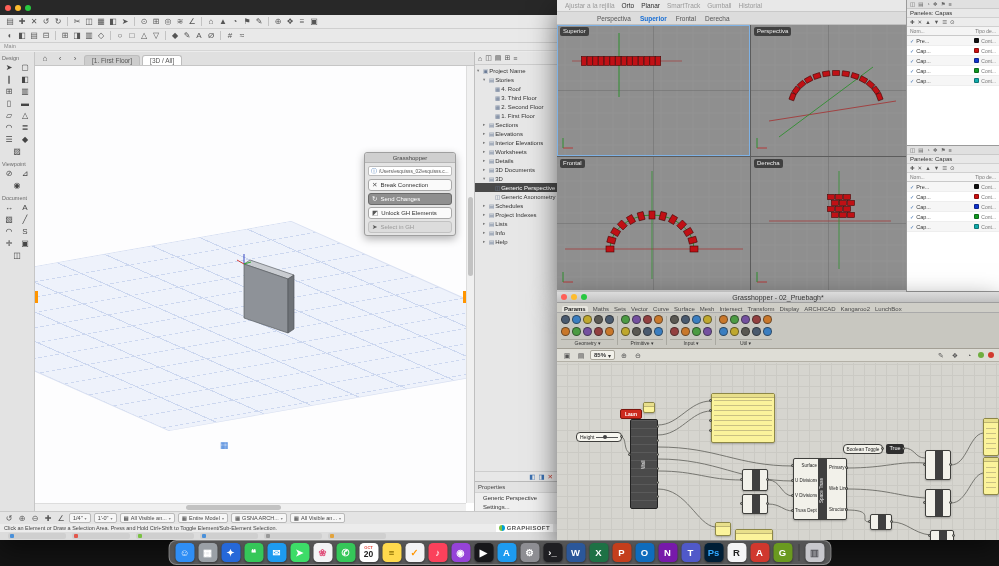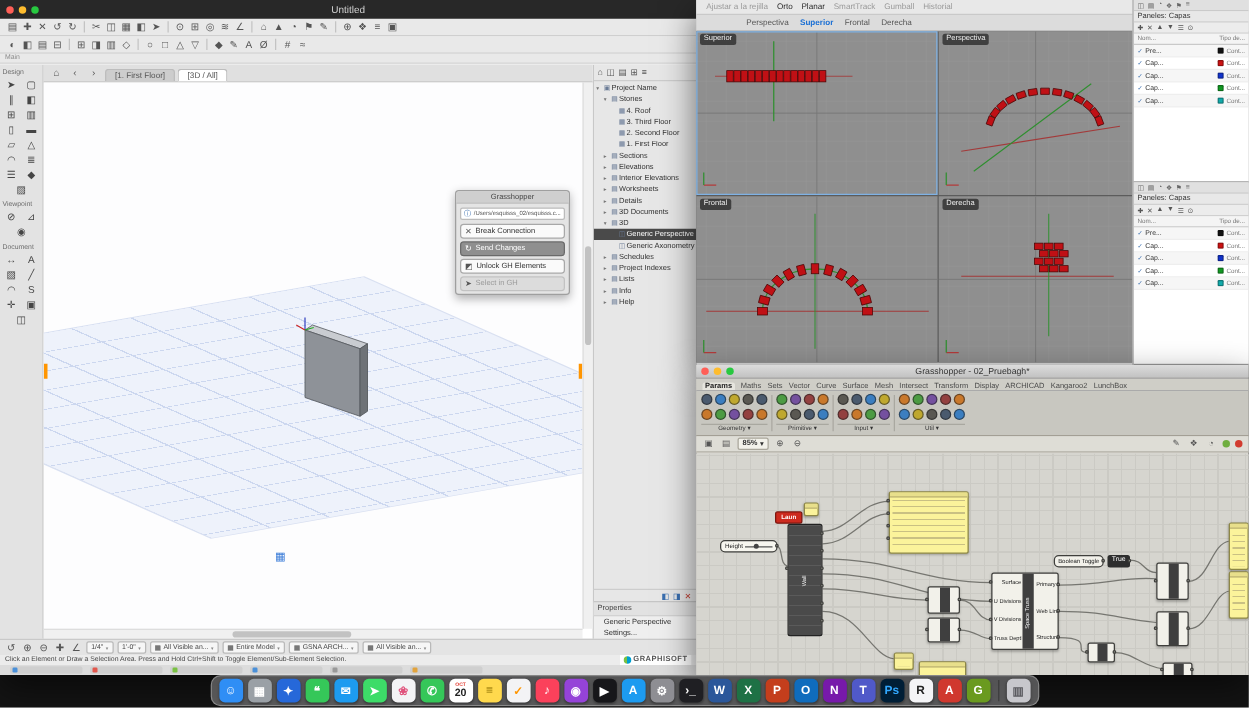--- a/index.html
+++ b/index.html
@@ -156,21 +156,20 @@
 
 <div id="screen">
 
   <div id="ac" class="win">
     <div id="ac-title">
       <span class="tl">
         <i class="dot r"></i>
         <i class="dot y"></i>
         <i class="dot g"></i>
       </span>
-      <span class="title">Untitled</span>
     </div>
     <div id="ac-tb1">
         <span class="ticon">▤</span>
         <span class="ticon">✚</span>
         <span class="ticon">✕</span>
         <span class="ticon">↺</span>
         <span class="ticon">↻</span>
         <span class="tsep"></span>
         <span class="ticon">✂</span>
         <span class="ticon">◫</span>

